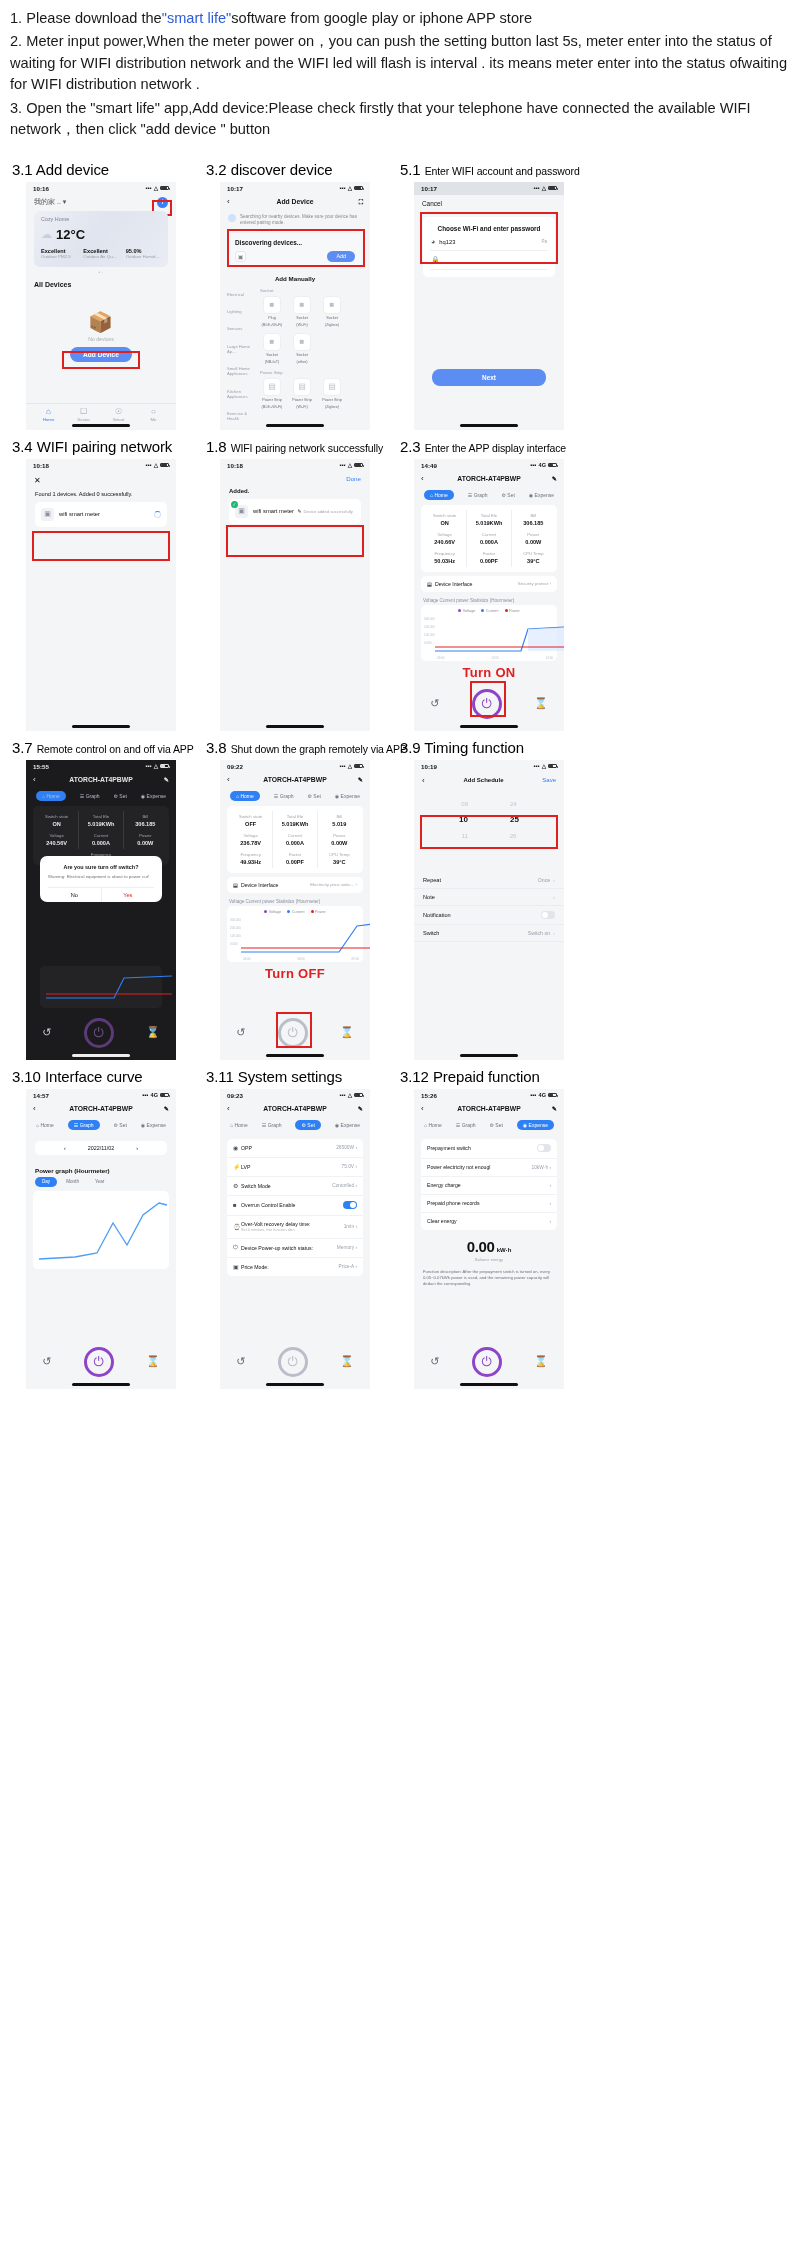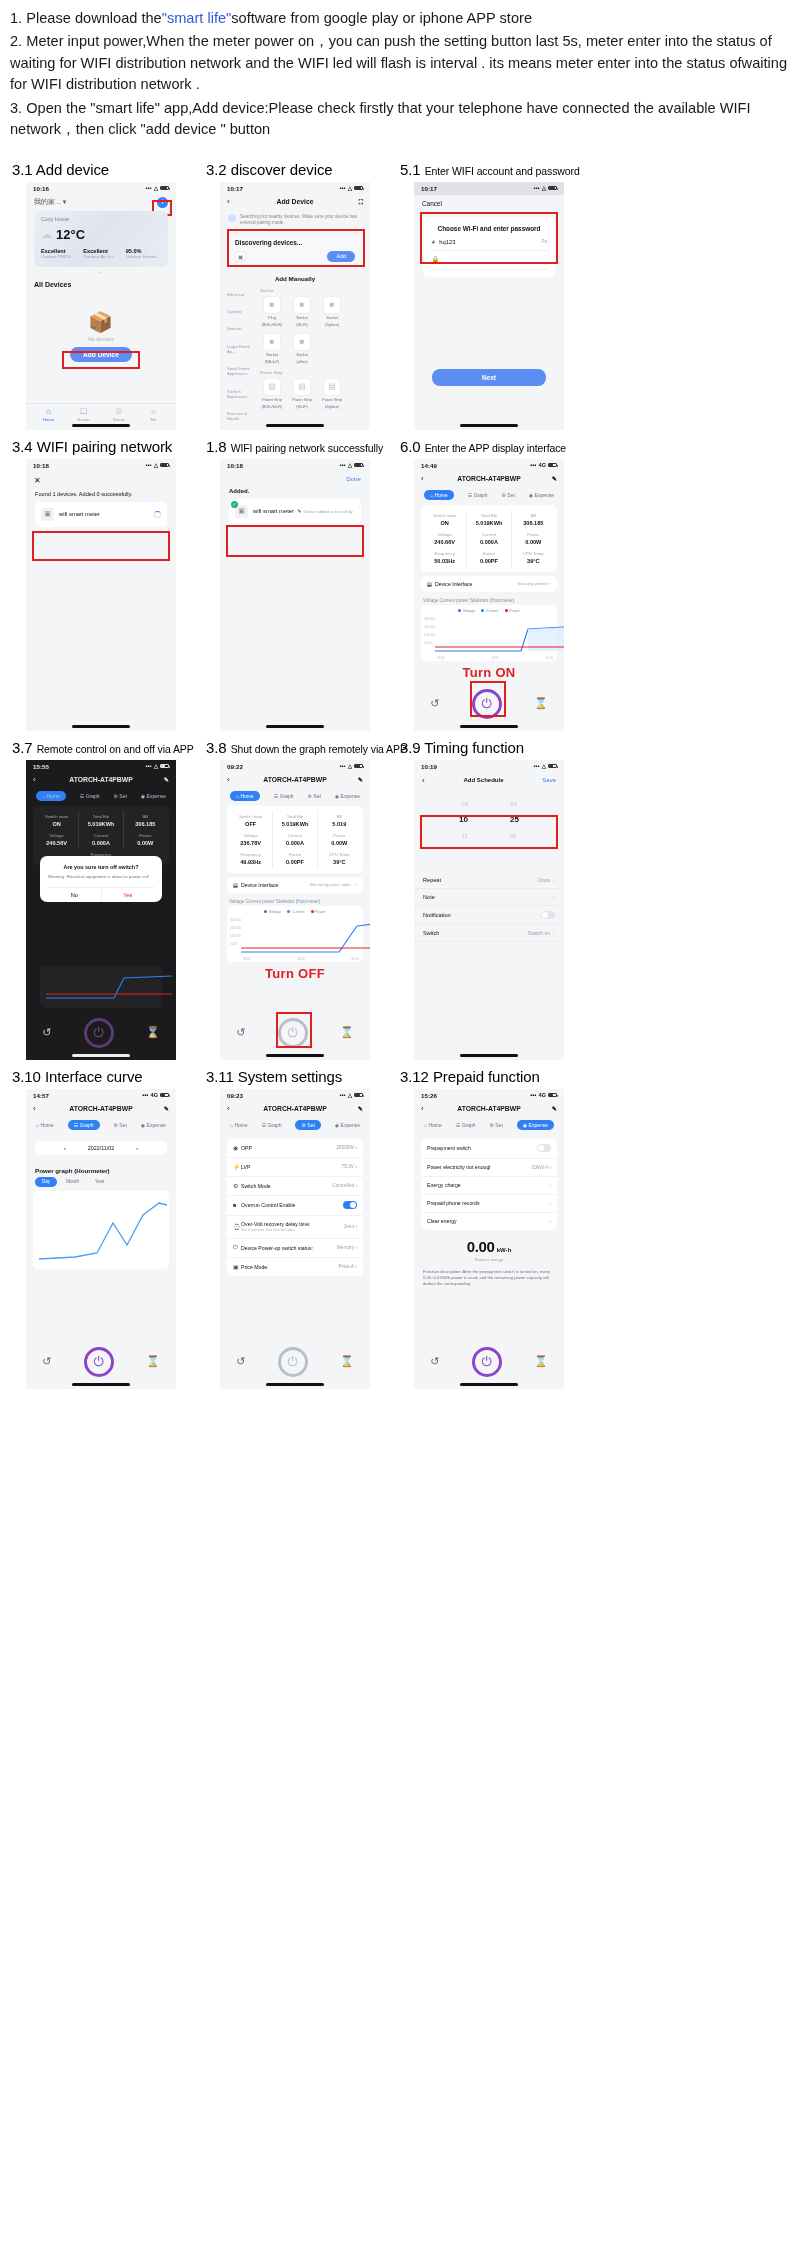--- a/index.html
+++ b/index.html
@@ -530,21 +530,21 @@
             <span class="dsub">Device added successfully</span>
           </span>
         </div>
         <div class="redbox" style="left:6px;top:66px;width:138px;height:32px;"></div>
         <div class="homebar"></div>
       </div>
     </div>
 
     <div class="step">
       <div class="step-title">
-        <span>6.0</span>
+        <span>2.3</span>
         <span class="tsmall">Enter the APP display interface</span>
       </div>
       <div class="phone h-b">
         <div class="statusbar">
           <span>14:49</span>
           <span class="sright">
             <span>▪▪▪</span>
             <span>4G</span>
             <span class="batt">
                 <i style="width:55%"></i>

